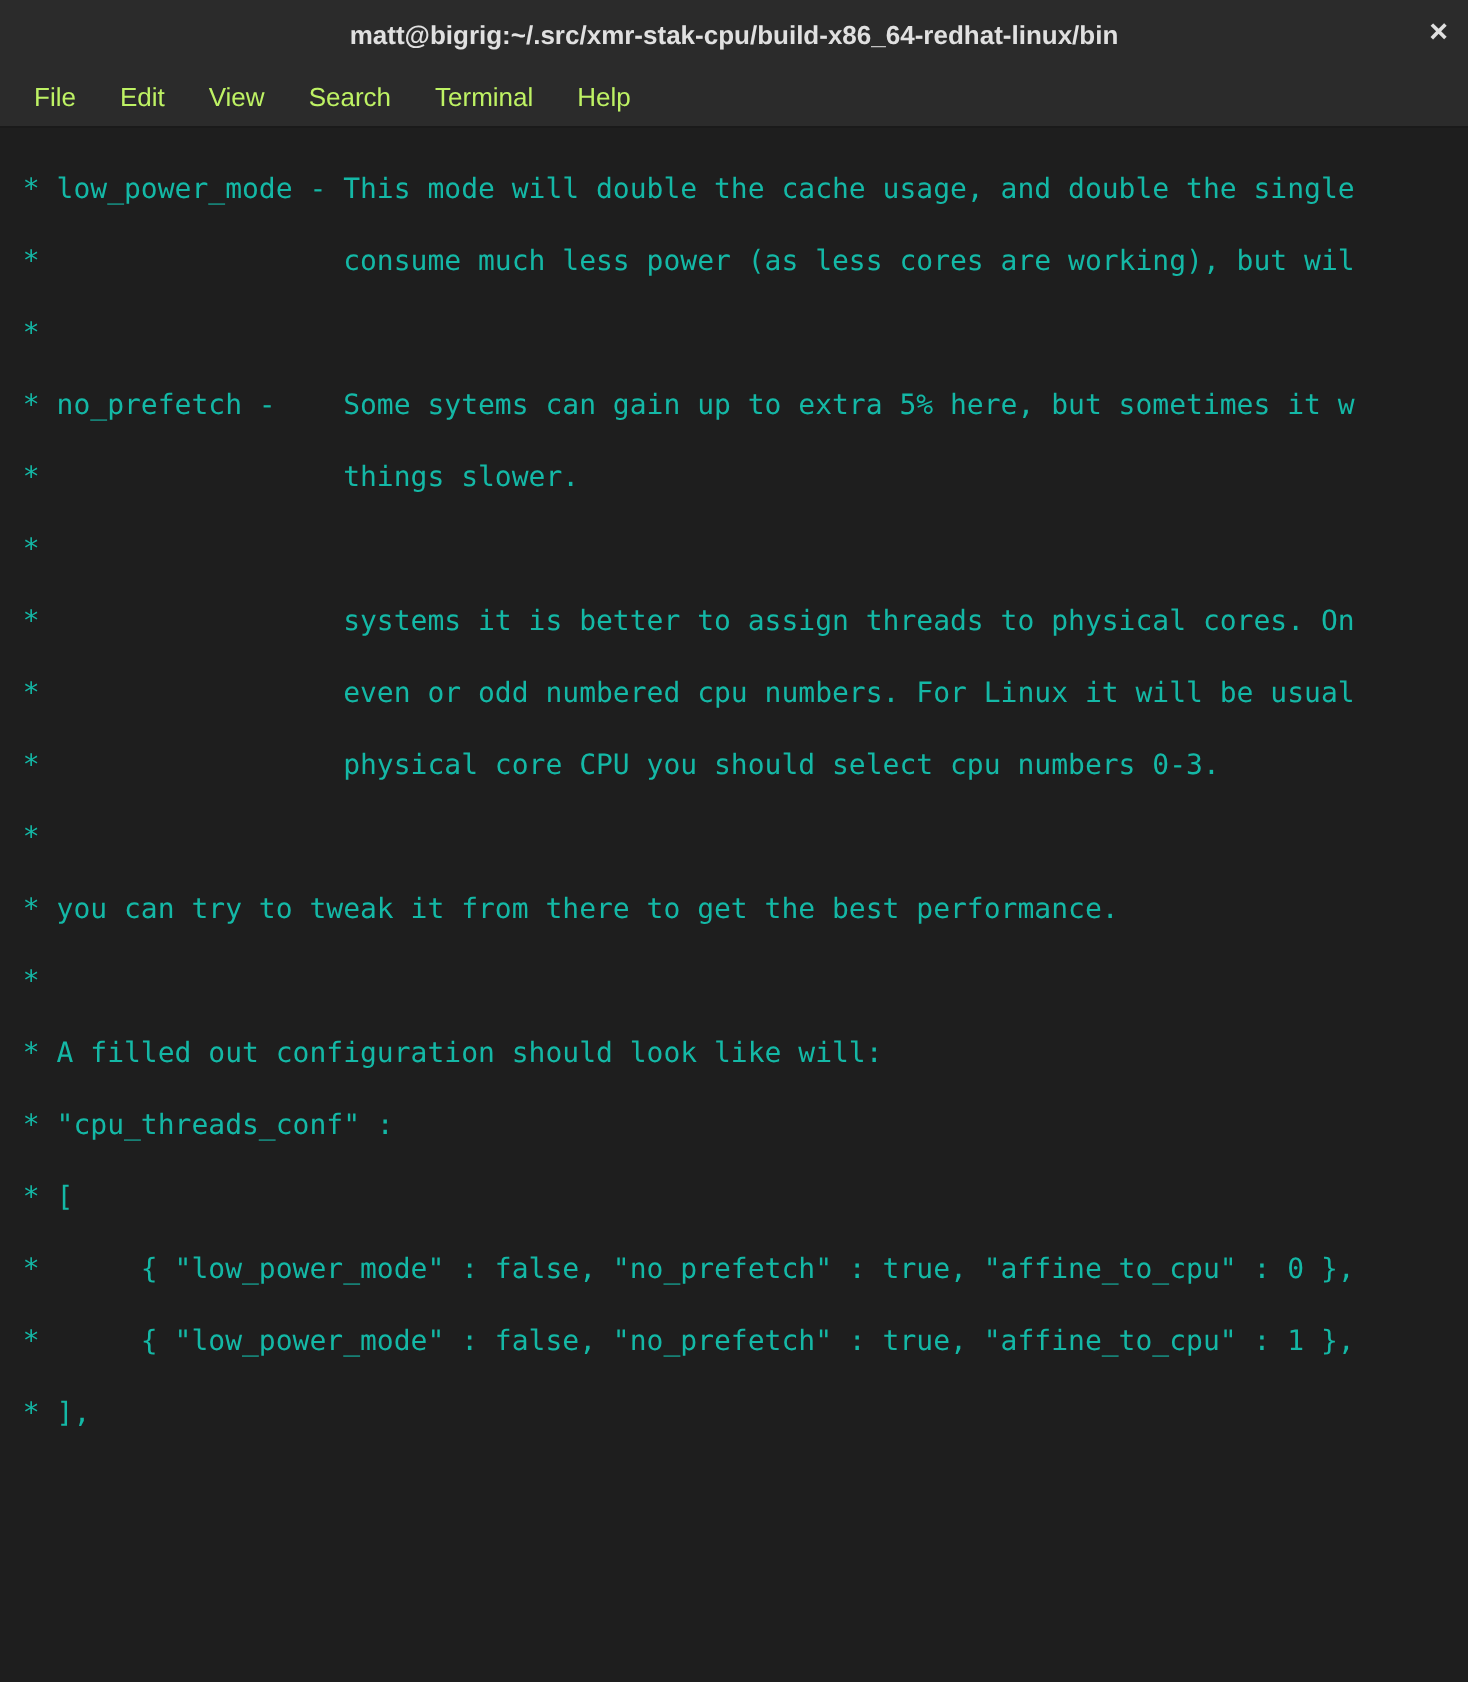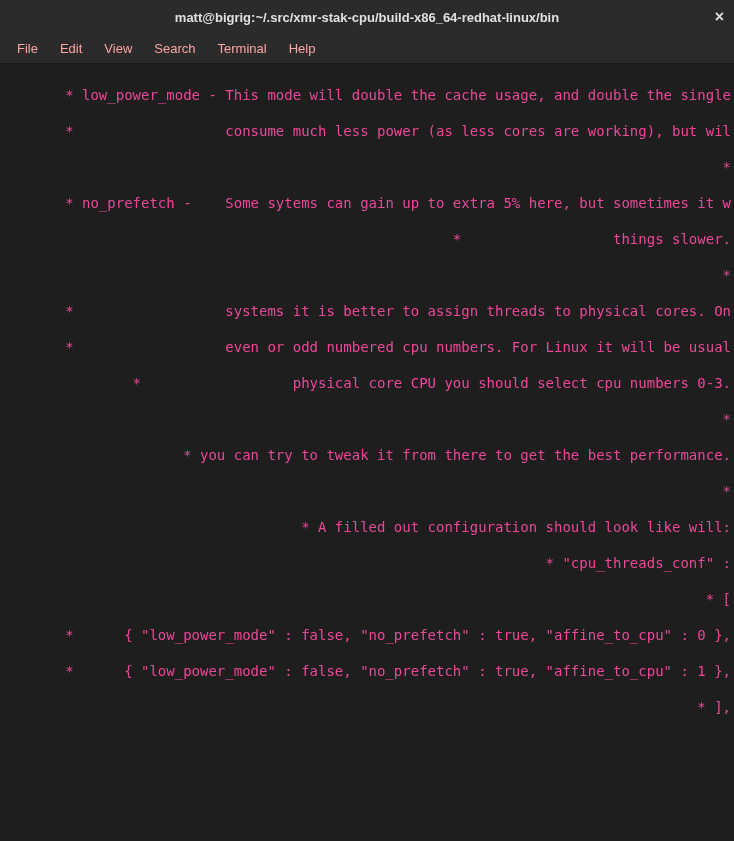--- a/index.html
+++ b/index.html
@@ -1,15 +1,15 @@
 <!DOCTYPE html>
 <html><head>
 <meta charset="utf-8">
 <style>
-  * { margin: 0; padding: 0; box-sizing: border-box; text-align: right; }
+  * { margin: 0; padding: 0; box-sizing: border-box; }
   body {
     background: #1e1e1e;
     font-family: monospace;
     font-size: 14px;
     width: 734px;
     height: 841px;
     overflow: hidden;
     color: #c0c0c0;
   }
   .title-bar {
@@ -32,37 +32,37 @@
     color: #e0e0e0;
     cursor: pointer;
     font-family: sans-serif;
   }
   .menu-bar {
     background: #2b2b2b;
     height: 30px;
     display: flex;
     align-items: center;
     padding: 0 6px;
-    color: #fca5a5;
+    color: #bef264;
     font-family: sans-serif;
     font-size: 13px;
     border-bottom: 1px solid #1a1a1a;
   }
   .menu-item {
     padding: 4px 11px;
     cursor: pointer;
   }
   .content {
     padding: 4px 3px;
     line-height: 18px;
     white-space: pre;
     font-family: 'DejaVu Sans Mono', 'Liberation Mono', monospace;
     font-size: 14px;
   }
-  .comment { color: #ec4899; }
+  .comment { color: #14b8a6; }
   .line { display: block; }
 </style>
 </head>
 <body>
 
 <div class="title-bar">
   <span>matt@bigrig:~/.src/xmr-stak-cpu/build-x86_64-redhat-linux/bin</span>
   <span class="close-btn">×</span>
 </div>
 

